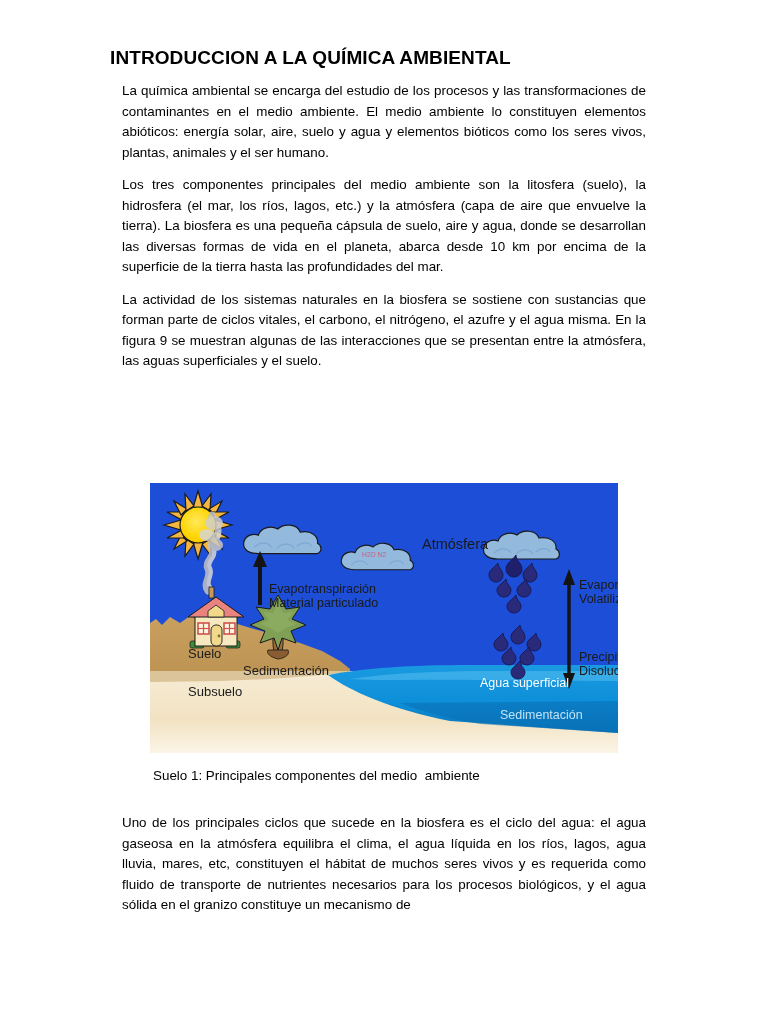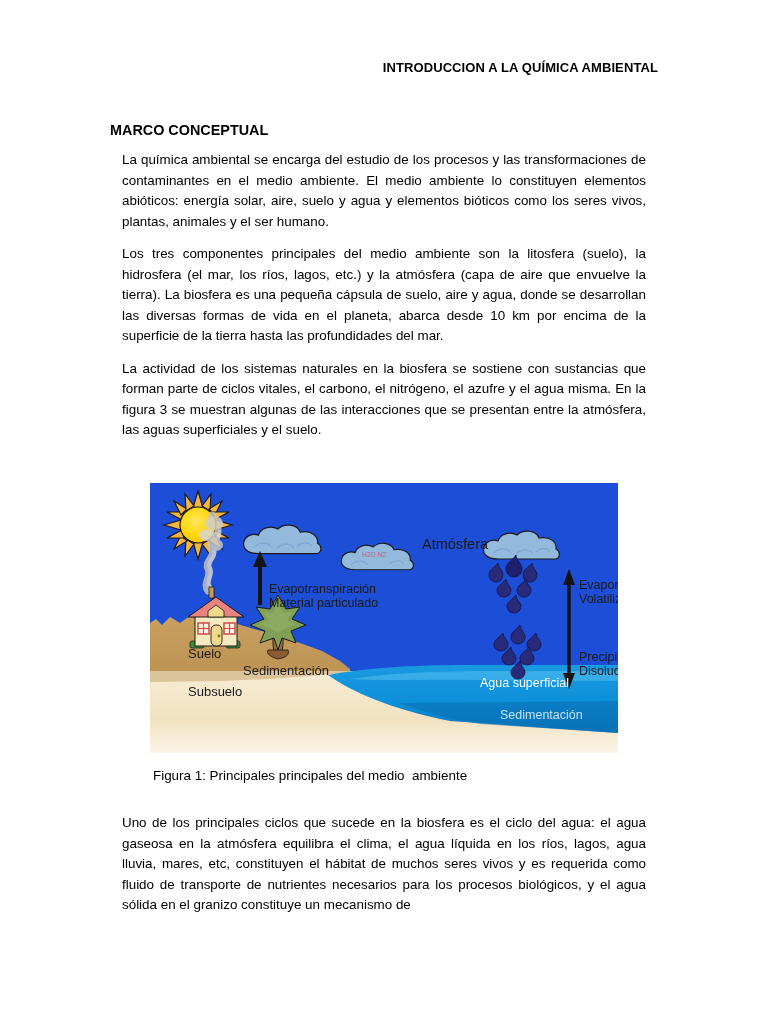--- a/index.html
+++ b/index.html
@@ -22,25 +22,25 @@
     height: 1024px;
     background: #ffffff;
   }
   .content {
     position: absolute;
     left: 110px;
     top: 0;
     width: 548px;
   }
   .doc-title {
-    text-align: right;
+    text-align: left;
     font-weight: bold;
-    font-size: 13px;
+    font-size: 19px;
     letter-spacing: 0.1px;
-    margin-top: 60px;
+    margin-top: 47px;
   }
   .section-heading {
     font-weight: bold;
     font-size: 14.4px;
     margin-top: 47px;
   }
   p.body-text {
     font-size: 13.4px;
     line-height: 20.5px;
     text-align: justify;
@@ -81,27 +81,26 @@
 </style>
 </head>
 <body>
 
 <div class="page">
 
   <div class="content">
 
     <div class="doc-title">INTRODUCCION A LA QUÍMICA AMBIENTAL</div>
 
-    <div class="section-heading">MARCO CONCEPTUAL</div>
 
     <p class="body-text p1">La química ambiental se encarga del estudio de los procesos y las transformaciones de contaminantes en el medio ambiente. El medio ambiente lo constituyen elementos abióticos: energía solar, aire, suelo y agua y elementos bióticos como los seres vivos, plantas, animales y el ser humano.</p>
 
     <p class="body-text p2">Los tres componentes principales del medio ambiente son la litosfera (suelo), la hidrosfera (el mar, los ríos, lagos, etc.) y la atmósfera (capa de aire que envuelve la tierra). La biosfera es una pequeña cápsula de suelo, aire y agua, donde se desarrollan las diversas formas de vida en el planeta, abarca desde 10 km por encima de la superficie de la tierra hasta las profundidades del mar.</p>
 
-    <p class="body-text p3">La actividad de los sistemas naturales en la biosfera se sostiene con sustancias que forman parte de ciclos vitales, el carbono, el nitrógeno, el azufre y el agua misma. En la  figura 3 se muestran algunas de las interacciones que se presentan entre la atmósfera, las aguas superficiales y el suelo.</p>
+    <p class="body-text p3">La actividad de los sistemas naturales en la biosfera se sostiene con sustancias que forman parte de ciclos vitales, el carbono, el nitrógeno, el azufre y el agua misma. En la  figura 9 se muestran algunas de las interacciones que se presentan entre la atmósfera, las aguas superficiales y el suelo.</p>
   </div>
 
   <div class="figure-wrap">
     <div class="figure-canvas">
       <svg class="scene" width="468" height="270" viewBox="0 0 468 270">
 
         <defs>
           <linearGradient id="waterGrad" x1="0" y1="0" x2="0" y2="1">
             <stop offset="0%" stop-color="#1a9ae0"></stop>
             <stop offset="55%" stop-color="#0d8fd9"></stop>
@@ -279,19 +278,19 @@
         <text class="lbl" x="38" y="213" font-size="13" fill="#1a1a1a">Subsuelo</text>
 
         <text class="lbl" x="330" y="204" font-size="12.5" fill="#ffffff">Agua superficial</text>
 
         <text class="lbl" x="350" y="236" font-size="12.5" fill="#bfe3f7">Sedimentación</text>
 
       </svg>
     </div>
   </div>
 
-  <div class="figure-caption">Figura 1: Principales principales del medio  ambiente</div>
+  <div class="figure-caption">Suelo 1: Principales componentes del medio  ambiente</div>
 
   <div class="content" style="top:801px;">
     <p class="body-text">Uno de los principales ciclos que sucede en la biosfera es el ciclo del agua: el agua gaseosa en la atmósfera equilibra el clima, el agua líquida en los ríos, lagos, agua lluvia, mares, etc, constituyen el hábitat de muchos seres vivos y es requerida como fluido de transporte de nutrientes necesarios para los procesos biológicos, y el agua sólida en el granizo constituye un mecanismo de</p>
   </div>
 
 </div>
 
 </body></html>

